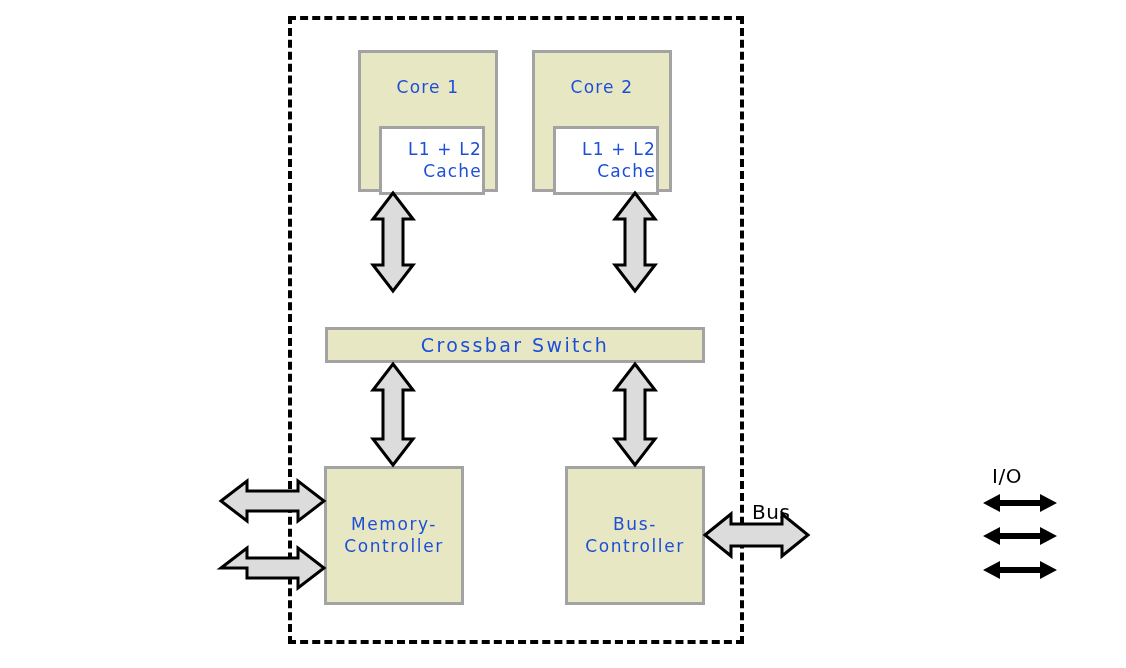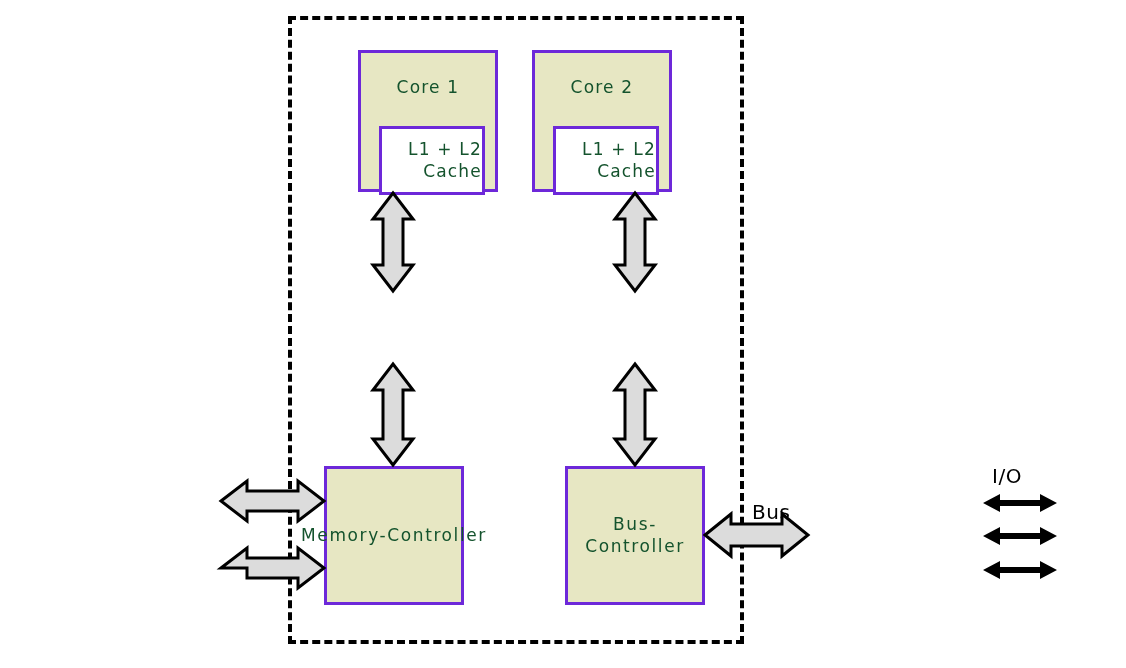--- a/index.html
+++ b/index.html
@@ -3,23 +3,23 @@
 <meta charset="utf-8">
 <style>
   html,body{margin:0;padding:0;background:#ffffff;}
   #stage{position:relative;width:1126px;height:668px;background:#ffffff;
          font-family:"DejaVu Sans","Liberation Sans",sans-serif;overflow:hidden;}
 
   
   .pkg{position:absolute;box-sizing:border-box;border:4px dashed #000000;background:transparent;}
 
   
-  .blk{position:absolute;box-sizing:border-box;border:3px solid #6d28d9;
+  .blk{position:absolute;box-sizing:border-box;border:3px solid #a3a3a3;
        background:#e7e7c3;display:flex;align-items:center;justify-content:center;
-       text-align:center;color:#14532d;line-height:1.28;}
+       text-align:center;color:#1d4ed8;line-height:1.28;}
   .blk.white{background:#ffffff;align-items:flex-end;}
 
   .lbl-core{font-size:17px;letter-spacing:1.2px;}
   .lbl-cache{font-size:17px;letter-spacing:1.2px;}
   .lbl-bar{font-size:19px;letter-spacing:2.4px;}
   .lbl-box{font-size:17px;letter-spacing:1.6px;}
 
   
   .core{display:block;position:absolute;}
   .core .core-title{position:absolute;left:0;right:0;top:24px;text-align:center;}
@@ -46,23 +46,26 @@
 
   <div class="blk core" style="left:532px;top:50px;width:140px;height:142px;">
     <div class="core-title lbl-core">Core 2</div>
     <div class="blk white lbl-cache" style="left:18px;top:73px;width:106px;height:69px;flex-direction:column;">
       <span>L1 + L2</span>
       <span>Cache</span>
     </div>
   </div>
 
 
+  <div class="blk lbl-bar" style="left:325px;top:327px;width:380px;height:36px;">
+    <span>Crossbar Switch</span>
+  </div>
 
 
-  <div class="blk lbl-box" style="left:324px;top:466px;width:140px;height:139px;">
+  <div class="blk lbl-box" style="left:324px;top:466px;width:140px;height:139px;flex-direction:column;">
     <span>Memory-</span>
     <span>Controller</span>
   </div>
 
   <div class="blk lbl-box" style="left:565px;top:466px;width:140px;height:139px;flex-direction:column;">
     <span>Bus-</span>
     <span>Controller</span>
   </div>
 
 

